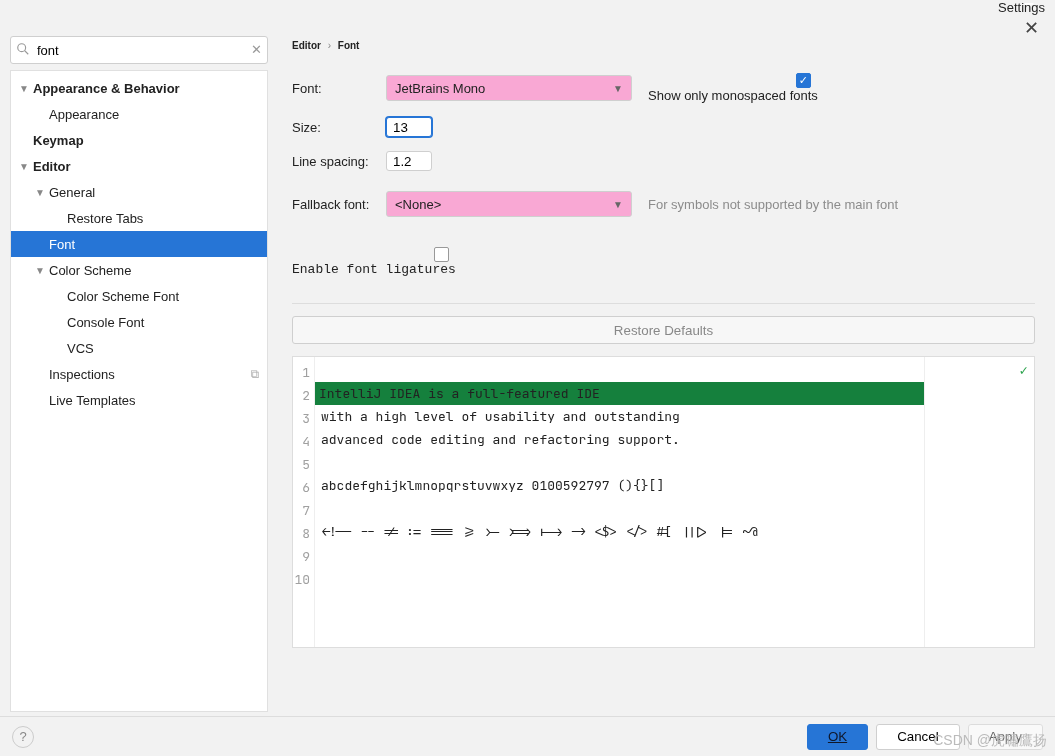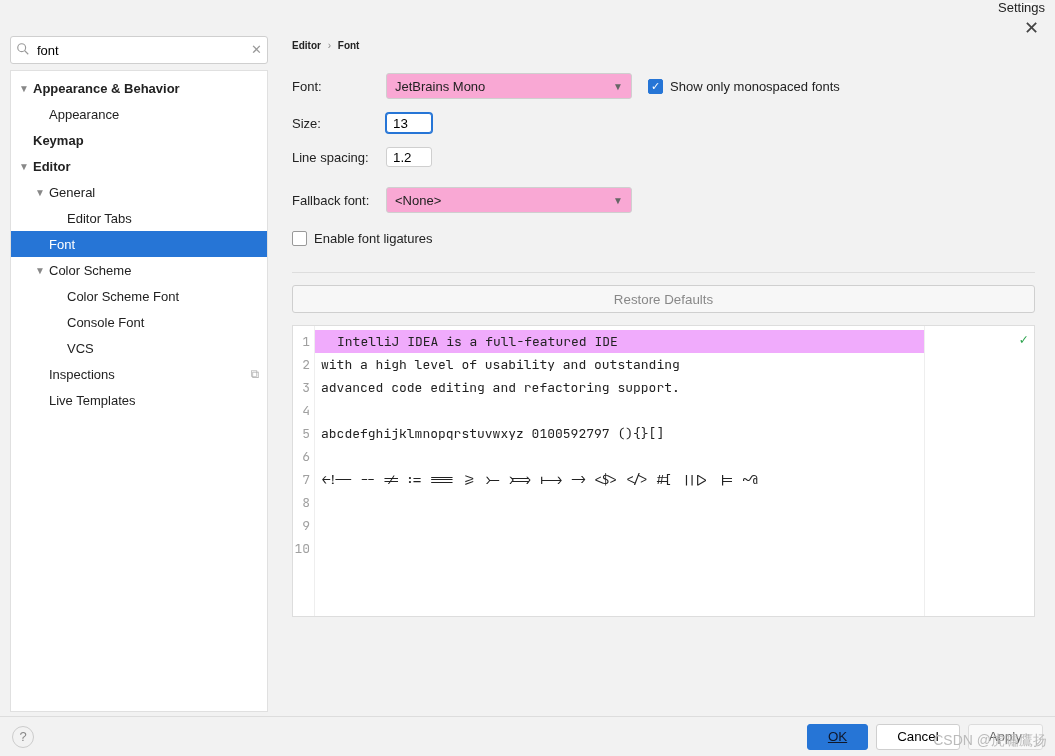--- a/index.html
+++ b/index.html
@@ -31,30 +31,30 @@
 .form-label { width: 94px; }
 .dropdown { height: 26px; border: 1px solid #cfcfcf; border-radius: 3px; background: #f9a8d4; display: flex; align-items: center; padding: 0 8px; }
 .dropdown .dd-arrow { margin-left: auto; color: #666; font-size: 10px; }
 .font-dd { width: 246px; }
 .text-in { height: 20px; border: 1px solid #cfcfcf; border-radius: 3px; background: #fff; padding: 0 6px; }
 .size-in { width: 46px; border: 1px solid #2675d6; box-shadow: 0 0 0 1px #2675d6; }
 .ls-in { width: 46px; }
 .chk { width: 15px; height: 15px; border: 1px solid #999; border-radius: 2px; background: #fff; margin-right: 7px; display: inline-flex; align-items: center; justify-content: center; }
 .chk.checked { background: #2675d6; border-color: #2675d6; color: #fff; }
 .chk.checked::after { content: "✓"; font-size: 11px; line-height: 1; }
-.chk-row { display: flex; align-items: center; margin-left: 16px; }
+.chk-row { display: flex; align-items: flex-end; margin-left: 16px; flex-direction: column; }
 .hint { color: #8c8c8c; margin-left: 16px; }
 .divider { height: 1px; background: #ddd; margin: 12px 0 12px 0; }
 .restore-btn { height: 28px; padding: 0 14px; border: 1px solid #cfcfcf; border-radius: 3px; background: #f7f7f7; color: #888; }
 .preview { margin-top: 12px; border: 1px solid #ddd; background: #fff; display: flex; height: 292px; font-family: "JetBrains Mono", Consolas, monospace; font-size: 13px; position: relative; }
 .gutter { width: 22px; text-align: right; color: #a0a0a0; padding: 4px 4px 0 0; background: #fff; border-right: 1px solid #eee; }
 .gutter div { height: 23px; line-height: 23px; }
 .code { flex: 1; padding: 4px 6px 0 6px; }
 .code div { height: 23px; line-height: 23px; white-space: pre; }
-.code div:first-child { background: #f0abfc; margin-left: -6px; padding-left: 22px; margin-right: -6px; }
+.code div:first-child { background: #15803d; margin-left: -6px; padding-left: 4px; margin-right: -6px; margin-top: 21px; }
 .check-ok { position: absolute; right: 6px; top: 4px; color: #2ea44f; font-size: 14px; }
 .preview-right { width: 110px; border-left: 1px solid #eee; }
 .footer { position: absolute; left: 0; right: 0; bottom: 0; height: 40px; border-top: 1px solid #ddd; display: flex; align-items: center; padding: 0 12px; background: #f2f2f2; }
 .help-btn { width: 22px; height: 22px; border: 1px solid #ccc; border-radius: 11px; display: flex; align-items: center; justify-content: center; color: #888; cursor: pointer; }
 .footer-spacer { flex: 1; }
 .btn { height: 26px; padding: 0 20px; border-radius: 3px; border: 1px solid #cfcfcf; background: #fff; margin-left: 8px; cursor: pointer; }
 .btn.primary { background: #2675d6; border-color: #2675d6; color: #0f172a; text-decoration: underline; }
 .watermark { position: absolute; right: 8px; bottom: 6px; color: #bbb; font-size: 14px; pointer-events: none; }
 </style>
 </head>
@@ -92,21 +92,21 @@
         <div class="tree-row d0 bold">
           <span class="arrow">▼</span>
           <span class="label">Editor</span>
         </div>
         <div class="tree-row d1">
           <span class="arrow">▼</span>
           <span class="label">General</span>
         </div>
         <div class="tree-row d2">
           <span class="arrow"></span>
-          <span class="label">Editor Tabs</span>
+          <span class="label">Restore Tabs</span>
         </div>
         <div class="tree-row d1 selected">
           <span class="arrow"></span>
           <span class="label">Font</span>
         </div>
         <div class="tree-row d1">
           <span class="arrow">▼</span>
           <span class="label">Color Scheme</span>
         </div>
         <div class="tree-row d2">
@@ -161,23 +161,24 @@
       <span class="form-label">Line spacing:</span>
       <input class="text-in ls-in" value="1.2" style="">
     </div>
 
     <div class="form-row" style="margin-top:6px;">
       <span class="form-label">Fallback font:</span>
       <div class="dropdown font-dd">
         <span>&lt;None&gt;</span>
         <span class="dd-arrow">▼</span>
       </div>
-    </div>
-
-    <div class="form-row" style="margin-top:4px;">
+      <span class="hint">For symbols not supported by the main font</span>
+    </div>
+
+    <div class="form-row" style="margin-top:16px;font-family:Liberation Mono, monospace;">
       <div class="chk-row" style="margin-left:0;">
         <span class="chk"></span>
         <span>Enable font ligatures</span>
       </div>
     </div>
 
     <div class="divider"></div>
 
     <button class="restore-btn">Restore Defaults</button>
 

